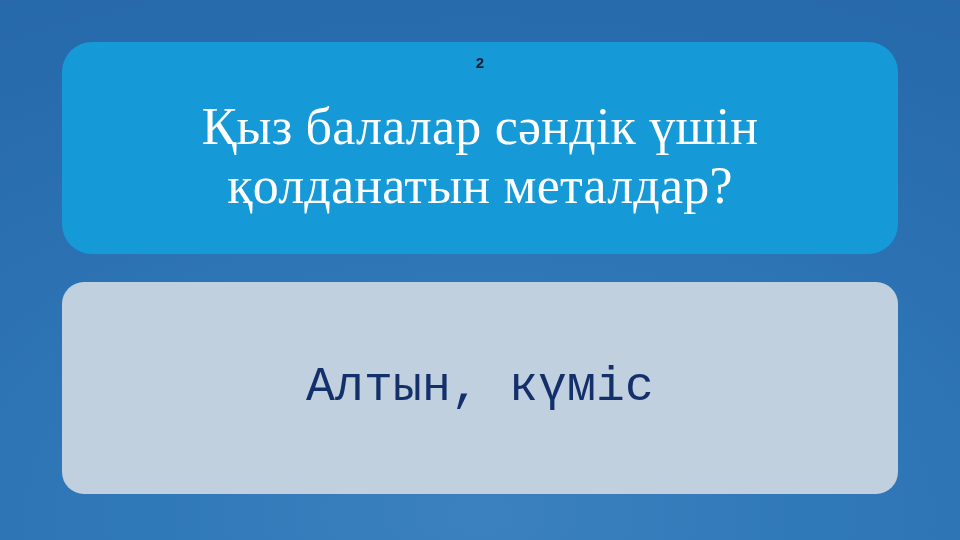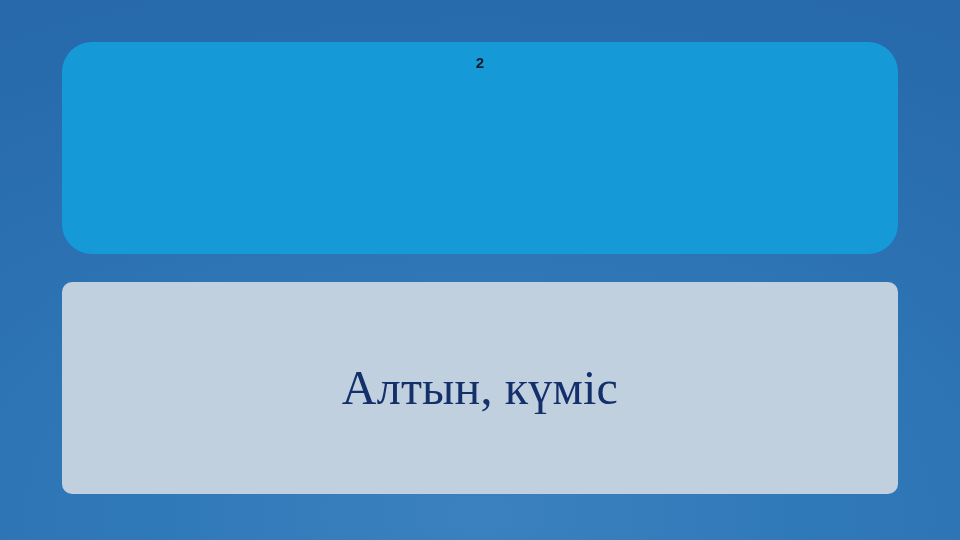--- a/index.html
+++ b/index.html
@@ -70,42 +70,46 @@
   }
 
   
   .answer-card {
     position: absolute;
     left: 62px;
     top: 282px;
     width: 836px;
     height: 212px;
     background: #c1d0df;
-    border-radius: 10px;
+    border-radius: 22px;
     display: flex;
     align-items: center;
     justify-content: center;
     padding: 10px 30px;
+    font-family: Liberation Mono, monospace;
   }
 
   .answer-text {
     color: #14306b;
     font-size: 48px;
     line-height: 1.15;
     text-align: center;
     letter-spacing: 0.2px;
     font-weight: normal;
   }
 </style>
 </head>
 <body>
 
 <div class="slide">
 
   <div class="question-card">
     <div class="question-number">2</div>
+    <div class="question-text">
+      <div class="question-text-inner">Қыз балалар сәндік үшін қолданатын металдар?</div>
+    </div>
   </div>
 
   <div class="answer-card">
     <div class="answer-text">Алтын, күміс</div>
   </div>
 
 </div>
 
 </body></html>

